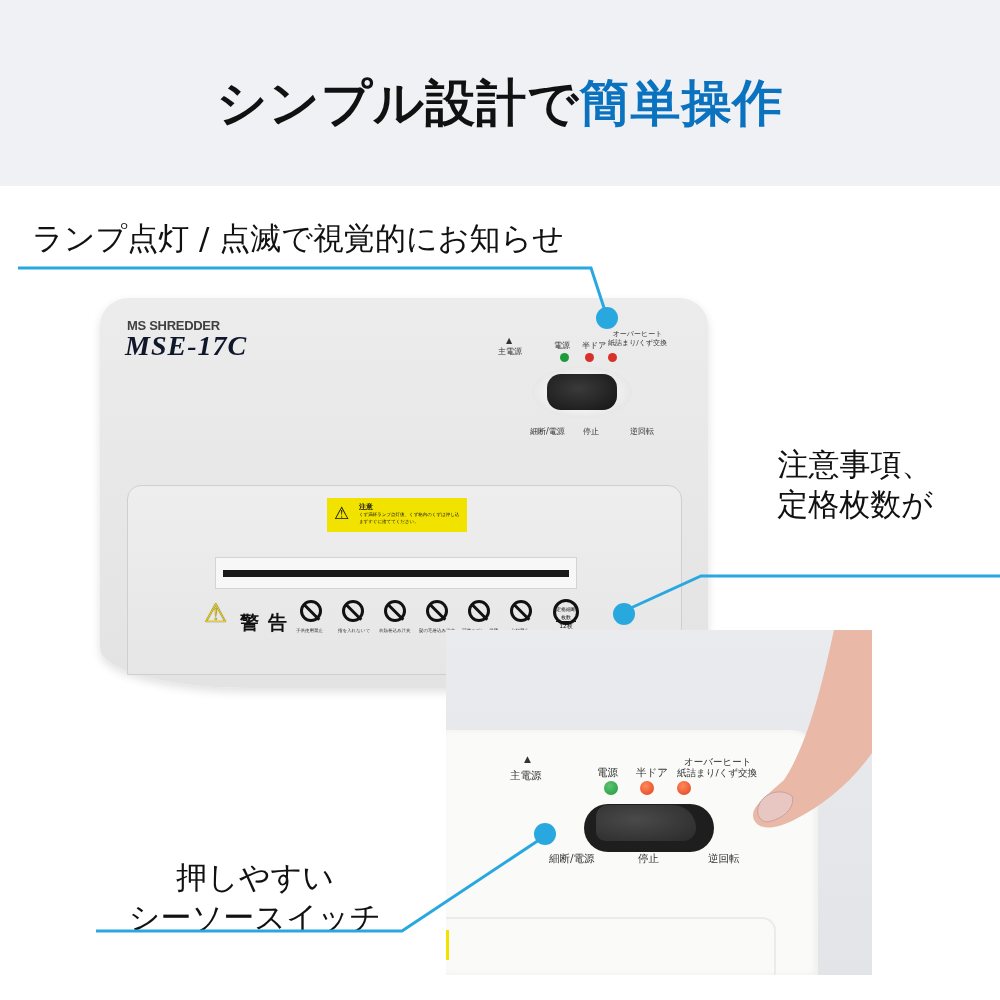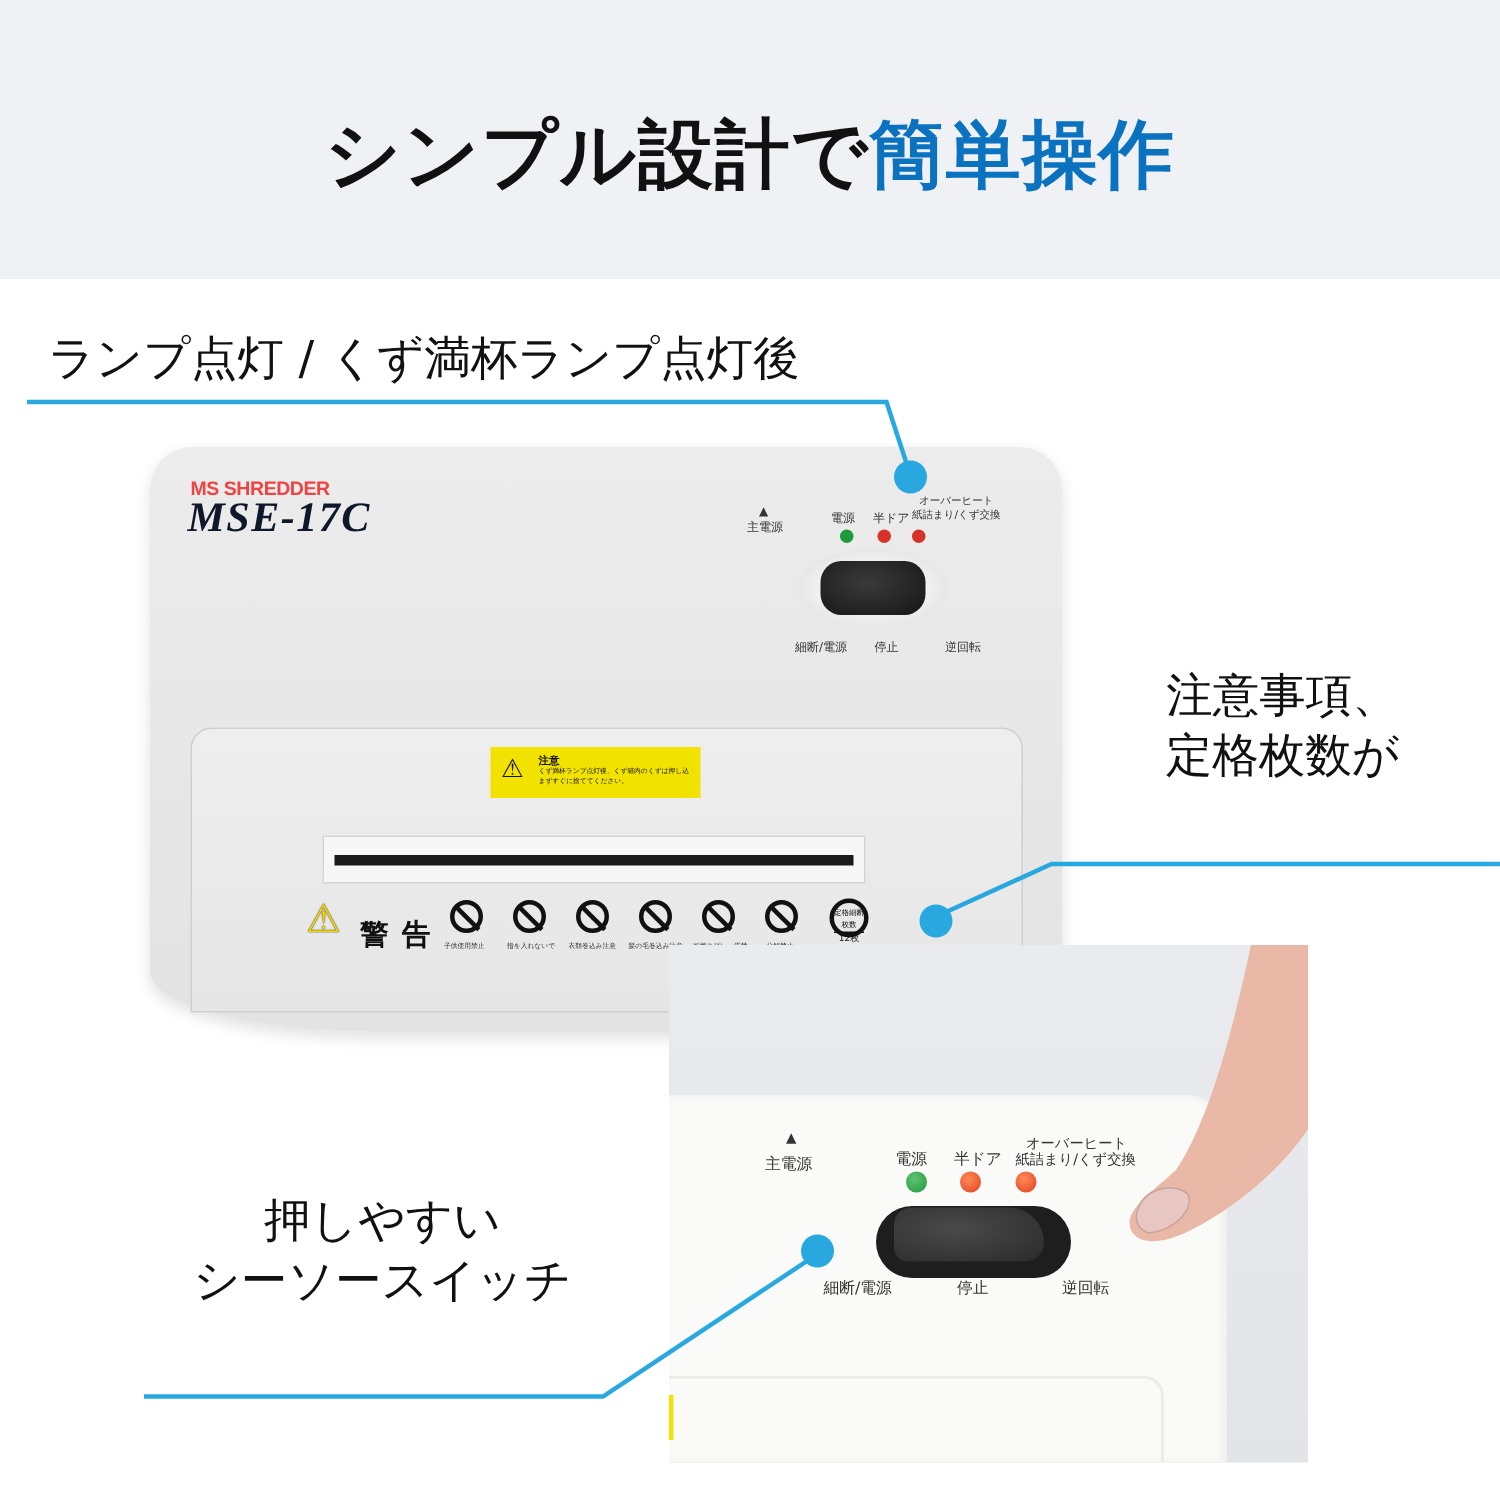--- a/index.html
+++ b/index.html
@@ -11,21 +11,21 @@
   .headline .accent { color: #0a72bf; margin-top: 28px; }
 
   .caption { position: absolute; font-size: 31px; color: #111; white-space: nowrap; }
   .caption.center { text-align: center; line-height: 40px; }
 
   .callout-svg { position: absolute; left: 0; top: 0; width: 1000px; height: 1000px; pointer-events: none; z-index: 10; }
 
   
   .shredder { position: absolute; left: 100px; top: 298px; width: 608px; height: 410px; }
   .shredder .body { position: absolute; left: 0; top: 0; width: 608px; height: 390px; background: linear-gradient(#ececec, #e3e3e3); border-radius: 28px 28px 150px 150px / 28px 28px 40px 40px; box-shadow: 0 4px 10px rgba(0,0,0,0.12); }
-  .brand-small { position: absolute; left: 27px; top: 20px; font-size: 13px; font-weight: bold; color: #ef4444; letter-spacing: -0.3px; font-family: "Liberation Sans", sans-serif; }
+  .brand-small { position: absolute; left: 27px; top: 20px; font-size: 13px; font-weight: bold; color: #404040; letter-spacing: -0.3px; font-family: "Liberation Sans", sans-serif; }
   .brand-model { position: absolute; left: 25px; top: 32px; font-size: 28px; font-weight: bold; font-style: italic; color: #0f172a; font-family: "Liberation Serif", serif; letter-spacing: 1px; }
   .panel-label { position: absolute; font-size: 8px; color: #333; white-space: nowrap; }
   .led { position: absolute; width: 9px; height: 9px; border-radius: 50%; }
   .switch-well { position: absolute; left: 432px; top: 68px; width: 100px; height: 52px; border-radius: 50%; background: radial-gradient(ellipse at center, #f6f6f6 40%, #d8d8d8 100%); }
   .switch { position: absolute; left: 447px; top: 76px; width: 70px; height: 36px; border-radius: 14px; background: radial-gradient(ellipse at 45% 40%, #3a3a3a, #151515); }
 
   .cover { position: absolute; left: 27px; top: 187px; width: 555px; height: 190px; border: 1px solid #cfcfcf; border-radius: 14px 14px 0 0; background: linear-gradient(#eeeeee, #e6e6e6); }
   .caution-label { position: absolute; left: 227px; top: 200px; width: 140px; height: 34px; background: #f1e200; }
   .caution-title { position: absolute; left: 32px; top: 4px; font-size: 7px; font-weight: bold; }
   .caution-text { position: absolute; left: 32px; top: 13px; width: 104px; font-size: 4.5px; line-height: 7px; }
@@ -51,28 +51,28 @@
   .finger { position: absolute; left: 258px; top: 0px; width: 170px; height: 210px; }
 </style>
 </head>
 <body>
 
 <div class="header-band"></div>
 <div class="headline">
   <span>シンプル設計で</span><span class="accent">簡単操作</span>
 </div>
 
-<div class="caption" style="left:32px; top:218px;">ランプ点灯 / くず満杯ランプ点灯後</div>
+<div class="caption" style="left:32px; top:218px;">ランプ点灯 / 点滅で視覚的にお知らせ</div>
 
 <div class="caption center" style="left:735px; top:444px; width:240px;">
   <div>注意事項、</div>
   <div>定格枚数が</div>
 </div>
 
-<div class="caption center" style="left:105px; top:794px; width:300px;">
+<div class="caption center" style="left:105px; top:857px; width:300px;">
   <div>押しやすい</div>
   <div>シーソースイッチ</div>
 </div>
 
 <div class="shredder">
   <div class="body"></div>
   <div class="brand-small">MS SHREDDER</div>
   <div class="brand-model">MSE-17C</div>
 
   <div class="panel-label" style="left:406px; top:38px;">▲</div>

